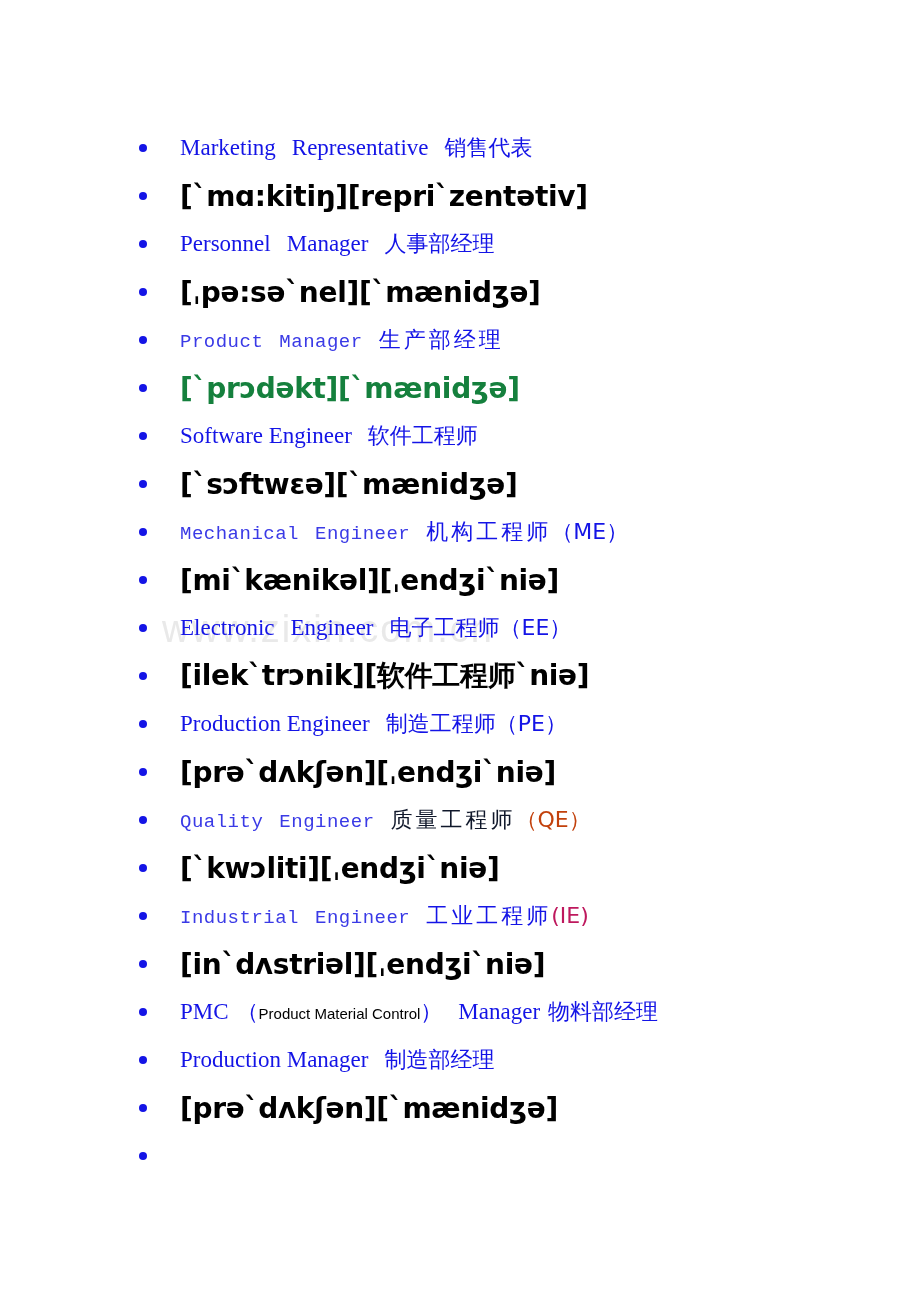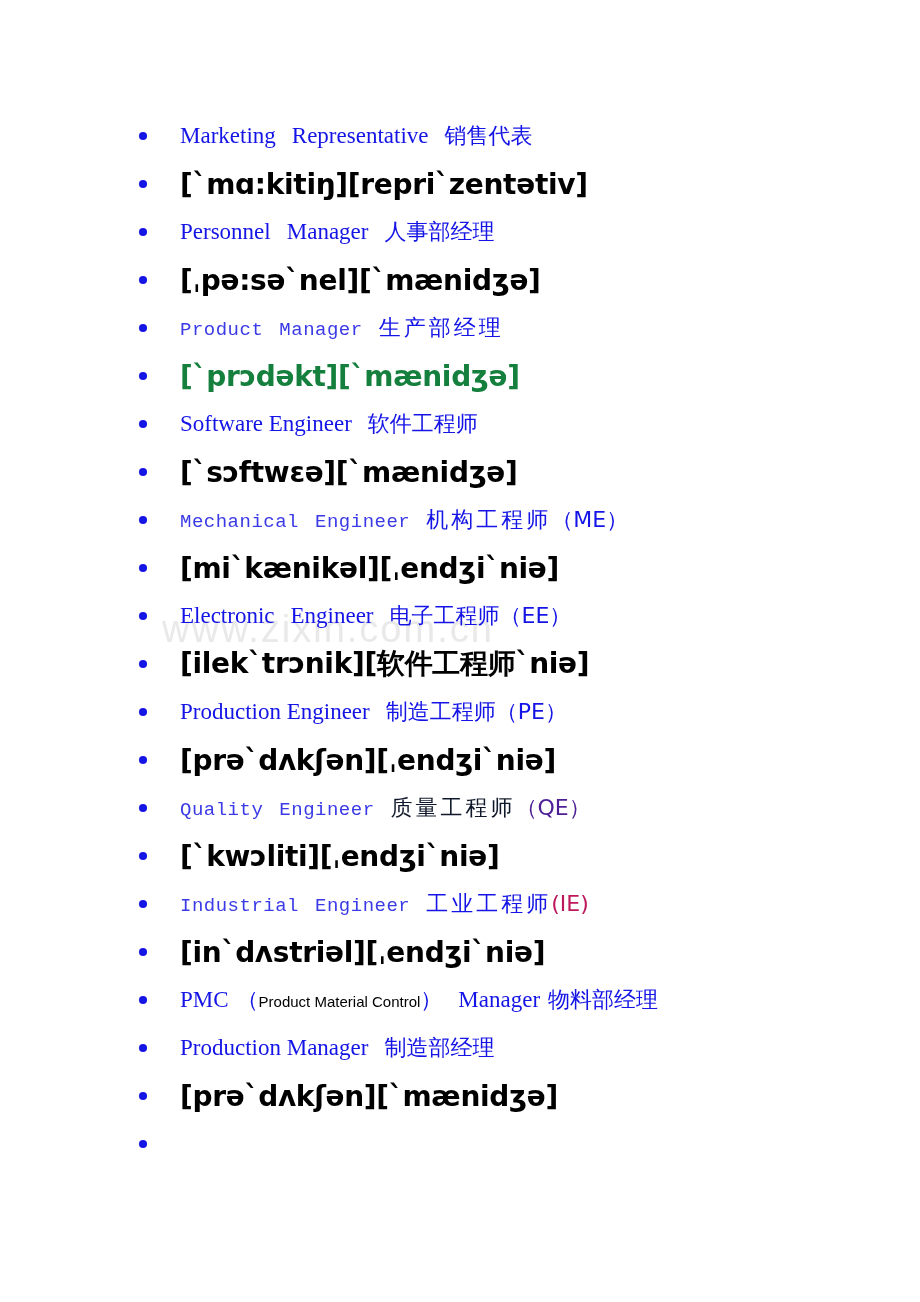--- a/index.html
+++ b/index.html
@@ -25,21 +25,21 @@
     letter-spacing: 2px;
     color: #e9e9e9;
     white-space: nowrap;
     z-index: 0;
     user-select: none;
   }
 
   #doc {
     position: absolute;
     left: 0;
-    top: 0;
+    top: 12px;
     width: 728px;
     z-index: 1;
   }
 
   ul.bullets {
     list-style: none;
     margin: 0;
     padding: 0;
   }
 
@@ -170,21 +170,21 @@
       <li class="line">
         <span class="bullet" style="background: rgb(20, 20, 230);"></span>
         <div class="row"><span class="en-serif" style="color: rgb(20, 20, 230);">Production Engineer</span><span class="gap-m"></span><span class="cn" style="color: rgb(20, 20, 230);">制造工程师</span><span class="paren-blue" style="color: rgb(20, 20, 230);">（PE）</span></div>
       </li>
       <li class="line">
         <span class="bullet" style="background: rgb(20, 20, 230);"></span>
         <div class="row"><span class="ipa" style="color: rgb(0, 0, 0);">[prə`dʌkʃən][ˌendʒi`niə]</span></div>
       </li>
       <li class="line">
         <span class="bullet" style="background: rgb(20, 20, 230);"></span>
-        <div class="row"><span class="en-mono">Quality</span><span class="gap-m"></span><span class="en-mono">Engineer</span><span class="gap-m"></span><span class="cn-sp" style="color: #0f172a;">质量工程师</span><span class="paren-blue" style="color: #4c1d95; text-align: right;">（QE）</span></div>
+        <div class="row"><span class="en-mono">Quality</span><span class="gap-m"></span><span class="en-mono">Engineer</span><span class="gap-m"></span><span class="cn-sp" style="color: #0f172a;">质量工程师</span><span class="paren-blue" style="color: #c2410c; text-align: right;">（QE）</span></div>
       </li>
       <li class="line">
         <span class="bullet" style="background: rgb(20, 20, 230);"></span>
         <div class="row"><span class="ipa" style="color: rgb(0, 0, 0);">[`kwɔliti][ˌendʒi`niə]</span></div>
       </li>
       <li class="line">
         <span class="bullet" style="background: rgb(20, 20, 230);"></span>
         <div class="row"><span class="en-mono">Industrial</span><span class="gap-m"></span><span class="en-mono">Engineer</span><span class="gap-m"></span><span class="cn-sp" style="color: rgb(20, 20, 230);">工业工程师</span><span class="paren-blue" style="color: #be185d;">(IE)</span></div>
       </li>
       <li class="line">

